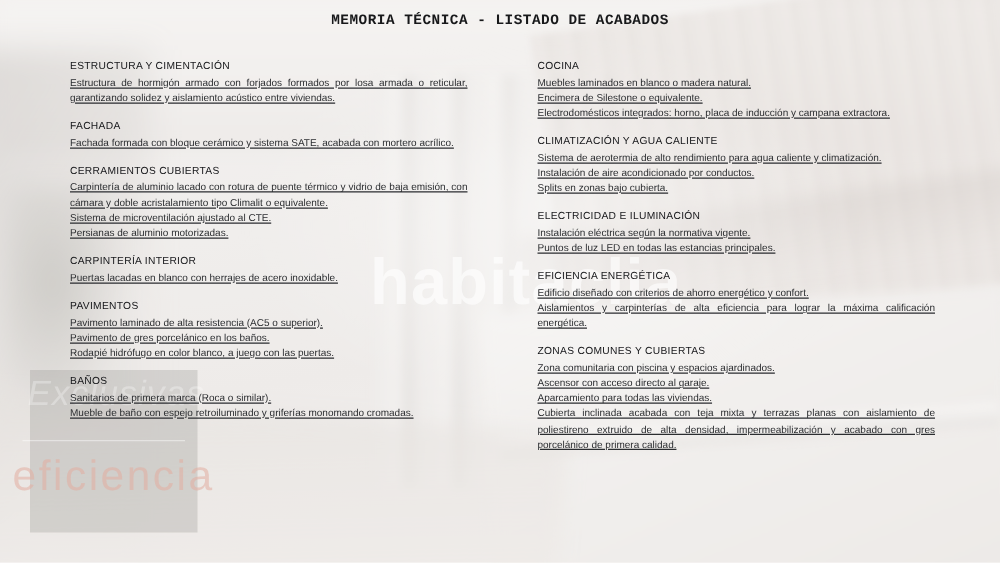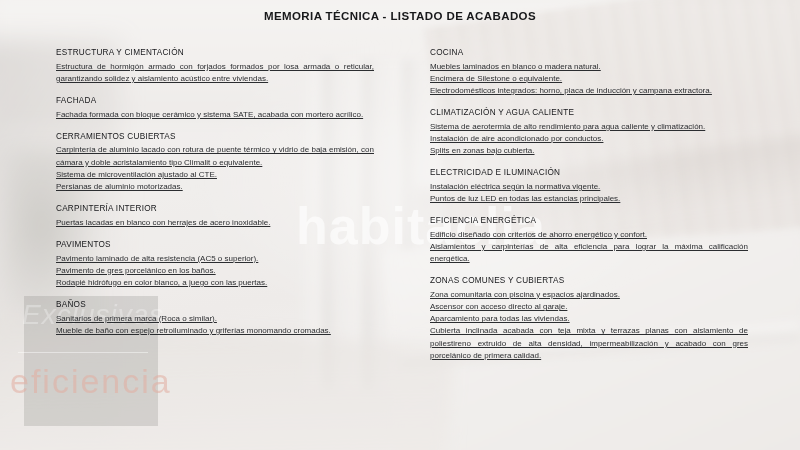--- a/index.html
+++ b/index.html
@@ -191,20 +191,21 @@
   .deck-title {
     position: absolute;
     left: 0;
     top: 10px;
     width: 100%;
     text-align: center;
     font-size: 11.5px;
     font-weight: bold;
     letter-spacing: .4px;
     color: #17181a;
+    font-family: Liberation Mono, monospace;
   }
 
   .columns {
     position: absolute;
     left: 0;
     top: 48px;
     width: 800px;
     height: 396px;
   }
 

